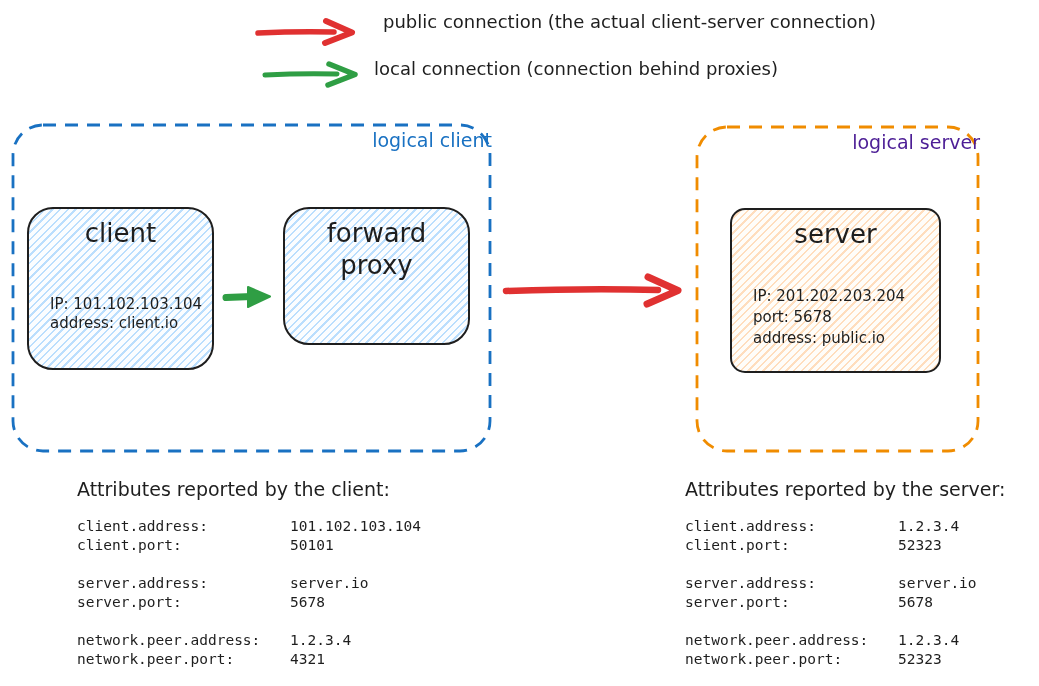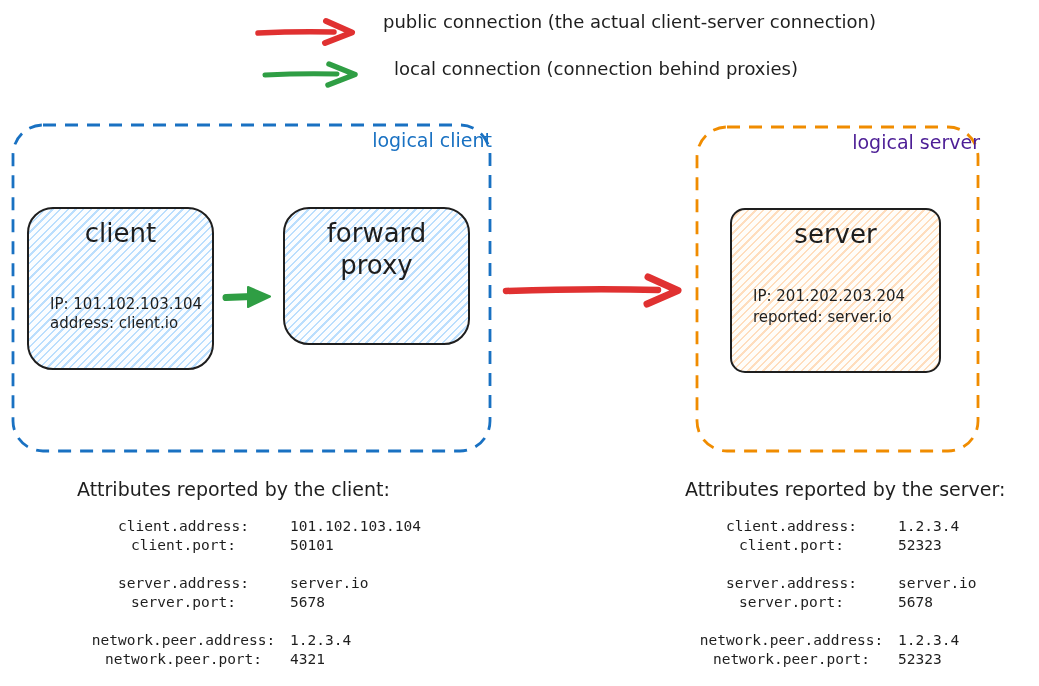--- a/index.html
+++ b/index.html
@@ -76,21 +76,21 @@
   .node--server .node-info { top: 76px; }
 
   
   .attrs { position: absolute; }
   .attrs-heading {
     font-size: 19px;
     color: #1e1e1e;
     margin: 0 0 17px 0;
     white-space: nowrap;
   }
-  .attr-group { margin-bottom: 19px; text-align: center; }
+  .attr-group { margin-bottom: 19px; }
   .attr-row {
     display: flex;
     font-family: "DejaVu Sans Mono", monospace;
     font-size: 14.5px;
     line-height: 19px;
     color: #1e1e1e;
     white-space: nowrap;
   }
   .attr-key { display: inline-block; width: 213px; }
   svg { display: block; }
@@ -103,21 +103,21 @@
   <svg class="abs" style="left:254px; top:17px;" width="104" height="30" viewBox="0 0 104 30">
     <path d="M4,16 Q45,14 80,15" stroke="#e03131" stroke-width="5.5" fill="none" stroke-linecap="round"></path>
     <path d="M72,4 L98,15.5 L71,26" stroke="#e03131" stroke-width="6" fill="none" stroke-linecap="round" stroke-linejoin="round"></path>
   </svg>
   <div class="abs legend-label" style="left:383px; top:11px;">public connection (the actual client-server connection)</div>
 
   <svg class="abs" style="left:261px; top:59px;" width="100" height="30" viewBox="0 0 100 30">
     <path d="M4,16 Q42,14 76,15" stroke="#2f9e44" stroke-width="5" fill="none" stroke-linecap="round"></path>
     <path d="M68,5 L94,15.5 L67,26" stroke="#2f9e44" stroke-width="5.5" fill="none" stroke-linecap="round" stroke-linejoin="round"></path>
   </svg>
-  <div class="abs legend-label" style="left:394px; top:58px;">local connection (connection behind proxies)</div>
+  <div class="abs legend-label" style="left:374px; top:58px;">local connection (connection behind proxies)</div>
 
   <svg class="abs" style="left:11px; top:123px;" width="481" height="330" viewBox="0 0 481 330">
     <rect x="2" y="2" width="477" height="326" rx="30" ry="30" fill="none" stroke="#1971c2" stroke-width="2.8" stroke-dasharray="13 9"></rect>
   </svg>
   <div class="abs group-label blue" style="left:11px; top:129px; width:481px;">logical client</div>
 
   <div class="node node--client blue-hatch abs" style="left:27px; top:207px; width:187px; height:163px;">
     <div class="node-title">
       <span class="title-inner">client</span>
     </div>
@@ -147,21 +147,22 @@
     <rect x="2" y="2" width="281" height="324" rx="30" ry="30" fill="none" stroke="#f08c00" stroke-width="2.8" stroke-dasharray="13 9"></rect>
   </svg>
   <div class="abs group-label orange" style="left:695px; top:131px; width:285px;">logical server</div>
 
   <div class="node node--server orange-hatch abs" style="left:730px; top:208px; width:211px; height:165px;">
     <div class="node-title">
       <span class="title-inner">server</span>
     </div>
     <div class="node-info">
       <div>IP: 201.202.203.204</div>
-      <div>reported: server.io</div>
+      <div>port: 5678</div>
+      <div>address: public.io</div>
     </div>
   </div>
 
   <div class="attrs" style="left:77px; top:478px;">
     <div class="attrs-heading">Attributes reported by the client:</div>
 
     <div class="attr-group">
       <div class="attr-row">
         <span class="attr-key">client.address:</span>
         <span class="attr-val">101.102.103.104</span>

